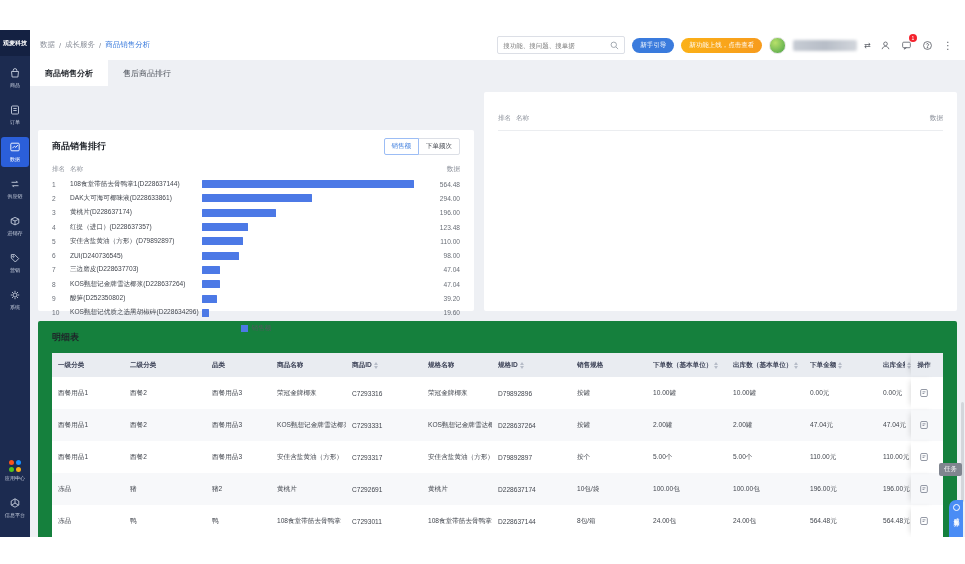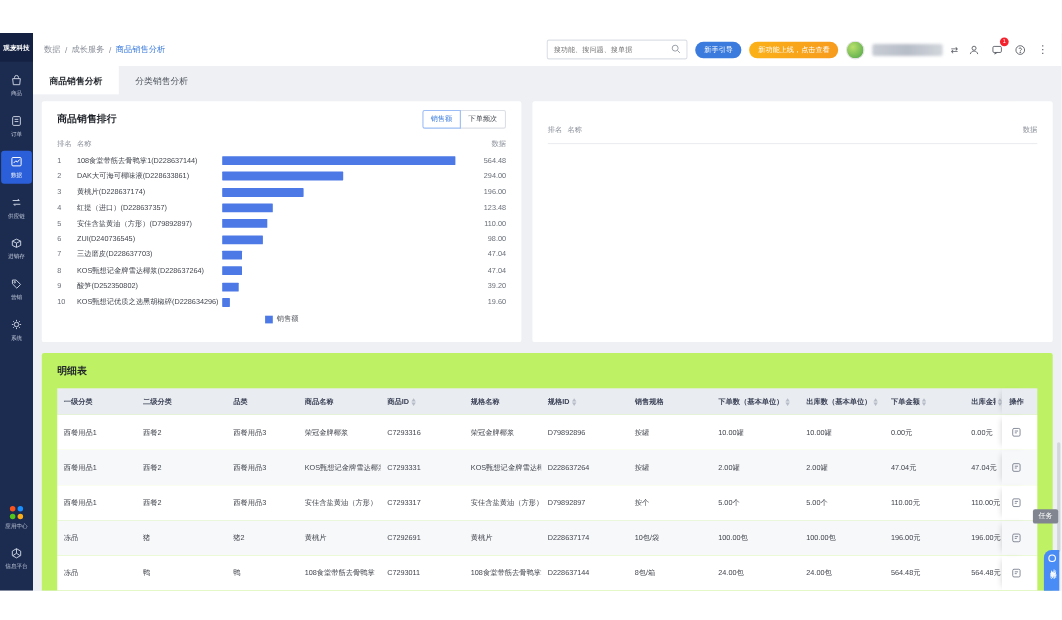--- a/index.html
+++ b/index.html
@@ -37,21 +37,21 @@
   .badge { position:absolute; top:-4px; right:-4px; background:#f5222d; color:#fff; font-size:5px; min-width:8px; height:8px; line-height:8px; border-radius:4px; text-align:center; padding:0 1px; }
   .kebab { font-size:10px; color:#5a5e66; letter-spacing:0; }
 
   .tabstrip { height:26px; background:#eef0f4; display:flex; }
   .tab { height:26px; display:flex; align-items:center; padding:0 15px; font-size:8px; color:#50555e; cursor:pointer; white-space:nowrap; }
   .tab.active { background:#fff; color:#1f2329; font-weight:bold; }
 
   .content { position:absolute; top:56px; left:0; right:0; bottom:0; background:#eef0f4; padding:6px 8px; overflow:hidden; }
   .cards-row { display:flex; gap:10px; height:219px; margin-bottom:10px; }
   .card { background:#fff; border-radius:2px; padding:10px 14px; position:relative; }
-  .card.left { width:436px; }
+  .card.left { width:436px;margin-top:38px; }
   .card.right { flex:1; }
   .card-title { font-size:9px; font-weight:bold; color:#1f2329; }
 
   .toggle { position:absolute; right:14px; top:8px; display:flex; }
   .tbtn { height:17px; padding:0 7px; font-size:6.5px; display:flex; align-items:center; border:1px solid #dcdfe6; background:#fff; color:#42464e; cursor:pointer; white-space:nowrap; }
   .tbtn:first-child { border-radius:2px 0 0 2px; }
   .tbtn:last-child { border-radius:0 2px 2px 0; margin-left:-1px; }
   .tbtn.active { border-color:#9cbdf5; color:#3a7bdd; z-index:1; position:relative; }
 
   .list-head { display:flex; font-size:6.6px; color:#8a8f99; margin-top:12px; }
@@ -64,21 +64,21 @@
   .crow { display:flex; align-items:center; height:14.3px; font-size:6.6px; }
   .crow .rank { width:18px; color:#6a6f78; }
   .crow .nm { width:132px; color:#42464e; white-space:nowrap; overflow:hidden; }
   .crow .barwrap { flex:1; padding-right:4px; }
   .crow .bar { height:8px; border-radius:0.5px; }
   .crow .val { width:42px; text-align:right; color:#6a6f78; }
   .legend { display:flex; justify-content:center; align-items:center; gap:4px; margin-top:4px; font-size:6.6px; color:#54575e; }
   .legend .sq { width:7px; height:7px; }
 
   
-  .table-card { background:#bef264; border-radius:2px; padding:10px 14px; height:230px; overflow:hidden; }
+  .table-card { background:#15803d; border-radius:2px; padding:10px 14px; height:230px; overflow:hidden; }
   .dtable { margin-top:9px; }
   .thead { display:flex; background:#e9ecf1; height:24px; align-items:center; }
   .th { font-size:6.6px; color:#3c4257; font-weight:bold; padding-left:6px; display:flex; align-items:center; gap:2px; overflow:hidden; white-space:nowrap; }
   .sort { display:inline-flex; flex-direction:column; gap:1px; flex:0 0 auto; }
   .sort i { width:0; height:0; border-left:2.5px solid transparent; border-right:2.5px solid transparent; display:block; }
   .sort .up { border-bottom:3px solid #b6bcc8; }
   .sort .dn { border-top:3px solid #b6bcc8; }
   .trow { display:flex; height:32px; align-items:center; background:#fff; }
   .trow.alt { background:#f7f8fa; }
   .td { font-size:6.6px; color:#42464e; padding-left:6px; overflow:hidden; white-space:nowrap; }
@@ -227,21 +227,21 @@
               <path d="M4.8 4.8a1.2 1.2 0 1 1 1.7 1.4c-.4.3-.5.5-.5 1"></path>
               <circle cx="6" cy="8.3" r="0.4" fill="#5a5e66"></circle>
             </svg>
           </span>
         <span class="iconbtn kebab">⋮</span>
       </div>
     </div>
 
     <div class="tabstrip">
       <div class="tab active">商品销售分析</div>
-      <div class="tab">分类销售分析</div>
+      <div class="tab">售后商品排行</div>
     </div>
 
     <div class="content">
 
       <div class="cards-row">
 
         <div class="card left">
           <div class="card-title">商品销售排行</div>
           <div class="toggle">
             <button class="tbtn active">销售额</button>

